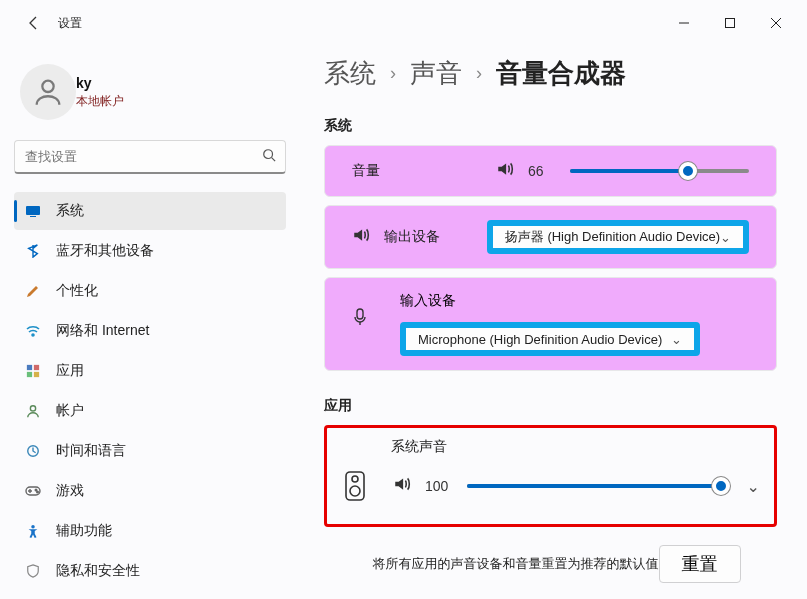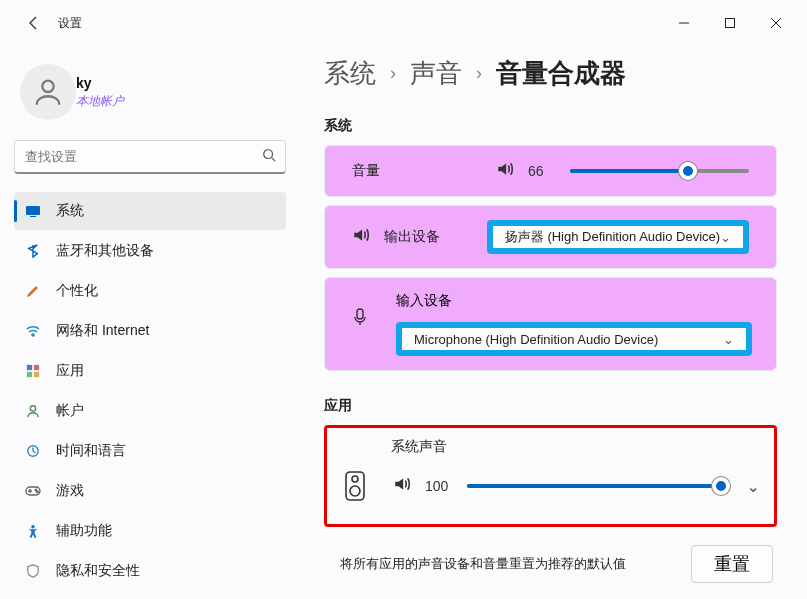--- a/index.html
+++ b/index.html
@@ -12,21 +12,21 @@
 .titlebar .spacer { flex:1; }
 .winbtn { width: 46px; height: 30px; display:flex; align-items:center; justify-content:center; color:#222; }
 .winbtn svg { display:block; }
 
 
 .content { display:flex; height: calc(599px - 46px); }
 .sidebar { width: 300px; padding: 10px 14px 0 14px; }
 .user-row { display:flex; align-items:center; gap:0; padding: 8px 6px 20px 6px; }
 .avatar { width:56px; height:56px; border-radius:50%; background:#ececec; display:flex; align-items:center; justify-content:center; color:#7a7a7a; }
 .user-name { font-size:14px; font-weight:600; color:#111; }
-.user-sub  { font-size:12px; color:#8b5cf6; margin-top:2px;font-style:italic; }
+.user-sub  { font-size:12px; color:#7f1d1d; margin-top:2px; }
 
 .search-wrap { position:relative; margin: 0 0 18px 0; }
 .search { width:100%; height:34px; border:1px solid #d8d8d8; border-bottom:2px solid #8a8a8a; background:#fdfdfd; border-radius:4px; padding: 0 34px 0 10px; font-size:13px; color:#333; outline:none; }
 .search-icon { position:absolute; right:10px; top:50%; transform:translateY(-50%); color:#555; }
 
 .nav { display:flex; flex-direction:column; gap:2px; }
 .nav-item { display:flex; align-items:center; gap:14px; height:38px; padding:0 10px; border-radius:4px; font-size:14px; color:#222; position:relative; cursor:pointer; }
 .nav-item.active { background:#eaeaea; }
 .nav-item.active::before { content:""; position:absolute; left:0; top:8px; bottom:8px; width:3px; background:#0067c0; border-radius:2px; }
 .nav-icon { width:18px; height:18px; display:flex; align-items:center; justify-content:center; }
@@ -45,28 +45,28 @@
 .row .lbl { font-size:14px; color:#222; width:130px; }
 .vol-icon { color:#333; }
 .vol-val { font-size:14px; color:#333; width:28px; text-align:left; }
 
 .slider { flex:1; position:relative; height:20px; display:flex; align-items:center; }
 .track { position:absolute; left:0; right:0; height:4px; background:#8a8a8a; border-radius:2px; }
 .fill  { position:absolute; left:0; height:4px; background:#0067c0; border-radius:2px; }
 .thumb { position:absolute; width:18px; height:18px; border-radius:50%; background:#0067c0; border:4px solid #fff; box-shadow:0 0 0 1px #888; transform:translateX(-50%); }
 
 .select { display:flex; align-items:center; justify-content:space-between; border:6px solid #0ea5e9; background:#fdfdfd; border-radius:4px; height:34px; padding:0 12px; font-size:13px; color:#222; cursor:pointer; }
-.select.small { width:356px; }
+.select.small { width:300px; }
 .chev { color:#555; }
 
 .highlighted { border:3px solid #e60000; border-radius:4px; padding:10px 14px 18px 14px; margin-top:6px; }
 .app-title { font-size:14px; color:#222; margin-left:50px; margin-bottom:10px; }
 .speaker-icon { width:28px; height:40px; display:flex; align-items:center; justify-content:center; color:#333; }
 
-.reset-row { display:flex; align-items:center; justify-content:space-between; margin-top:14px; padding:4px 4px 0 16px; }
+.reset-row { display:flex; align-items:center; justify-content:center; margin-top:14px; padding:4px 4px 0 16px; }
 .reset-text { font-size:13px; color:#222; max-width:300px; line-height:1.4; }
 .reset-btn { border:1px solid #d0d0d2; background:#fdfdfd; border-radius:4px; padding:6px 22px; font-size:18px; cursor:pointer; }
 </style>
 </head>
 <body>
 
 <div class="titlebar">
   <div class="back">
     <svg width="16" height="16" viewBox="0 0 16 16">
         <path d="M10 2 4 8l6 6" fill="none" stroke="currentColor" stroke-width="1.3"></path>

